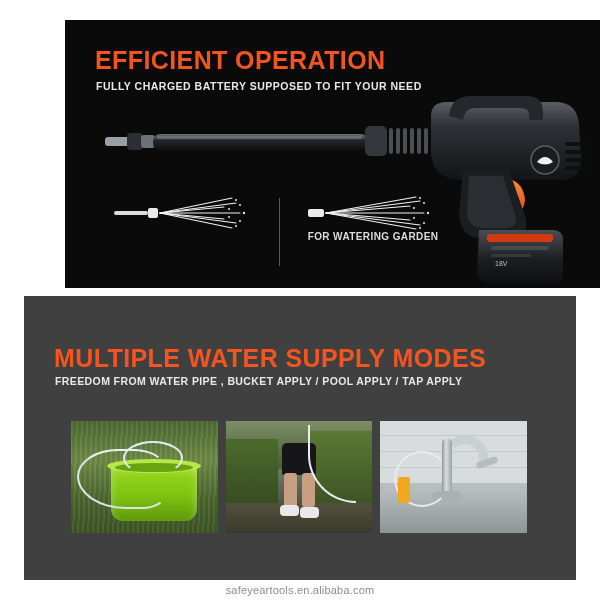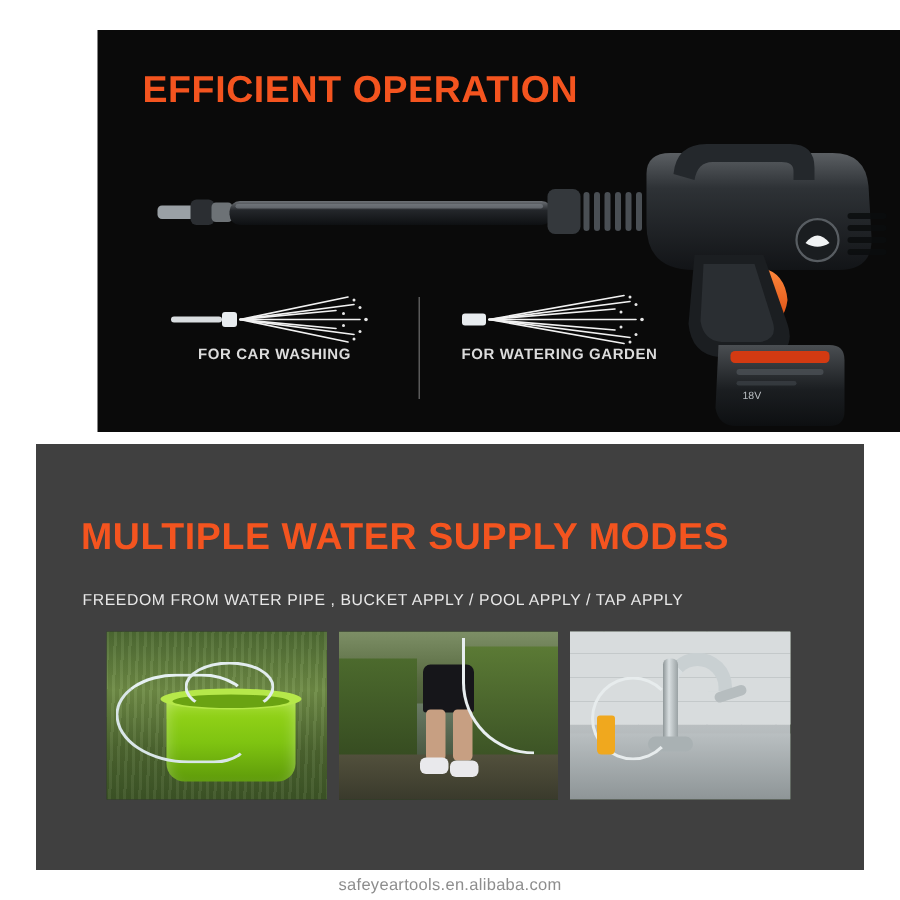--- a/index.html
+++ b/index.html
@@ -94,24 +94,24 @@
     position: absolute;
     left: 30px; top: 48px;
     color: #f4541f;
     font-size: 25px;
     font-weight: bold;
     letter-spacing: 0.4px;
     white-space: nowrap;
   }
   .subhead2 {
     position: absolute;
-    left: 31px; top: 98px;
+    left: 31px; top: 79px;
     color: #e8e8e8;
     font-size: 10.5px;
-    font-weight: normal;
+    font-weight: bold;
     letter-spacing: 0.4px;
     white-space: nowrap;
   }
   .photos {
     position: absolute;
     left: 47px; top: 125px;
     width: 456px; height: 112px;
     display: flex;
     gap: 8px;
   }
@@ -189,20 +189,21 @@
   }
 </style>
 </head>
 <body>
 
 <div class="page">
 
   <section class="panel1">
 
     <h1 class="headline">EFFICIENT OPERATION</h1>
+    <div class="subhead">FULLY CHARGED BATTERY SUPPOSED TO FIT YOUR NEED</div>
 
     <svg class="gun" viewBox="0 0 552 268" aria-hidden="true">
       <defs>
         <linearGradient id="bodyG" x1="0" y1="0" x2="0" y2="1">
           <stop offset="0%" stop-color="#5b5f63"></stop>
           <stop offset="30%" stop-color="#2e3236"></stop>
           <stop offset="100%" stop-color="#121417"></stop>
         </linearGradient>
         <linearGradient id="lanceG" x1="0" y1="0" x2="0" y2="1">
           <stop offset="0%" stop-color="#6e7277"></stop>
@@ -286,21 +287,20 @@
               <circle cx="136" cy="17" r="1.2"></circle>
                 <circle cx="132" cy="9" r="1"></circle>
               <circle cx="132" cy="25" r="1"></circle>
                 <circle cx="128" cy="4" r="1"></circle>
               <circle cx="128" cy="30" r="1"></circle>
                 <circle cx="121" cy="13" r="1"></circle>
               <circle cx="121" cy="21" r="1"></circle>
             </g>
           </svg>
         </div>
-        <div class="stat-label">FOR CAR WASHING</div>
       </div>
 
       <div class="stat s2">
         <div class="spray-wrap">
           <svg width="150" height="34" viewBox="0 0 150 34">
             <rect x="10" y="13" width="16" height="8" rx="2" fill="#e8ecef"></rect>
             <g stroke="#ffffff" stroke-width="1.1" opacity=".95" stroke-linecap="round">
               <line x1="28" y1="17" x2="126" y2="17"></line>
               <line x1="28" y1="17" x2="122" y2="5"></line>
               <line x1="28" y1="17" x2="122" y2="29"></line>

